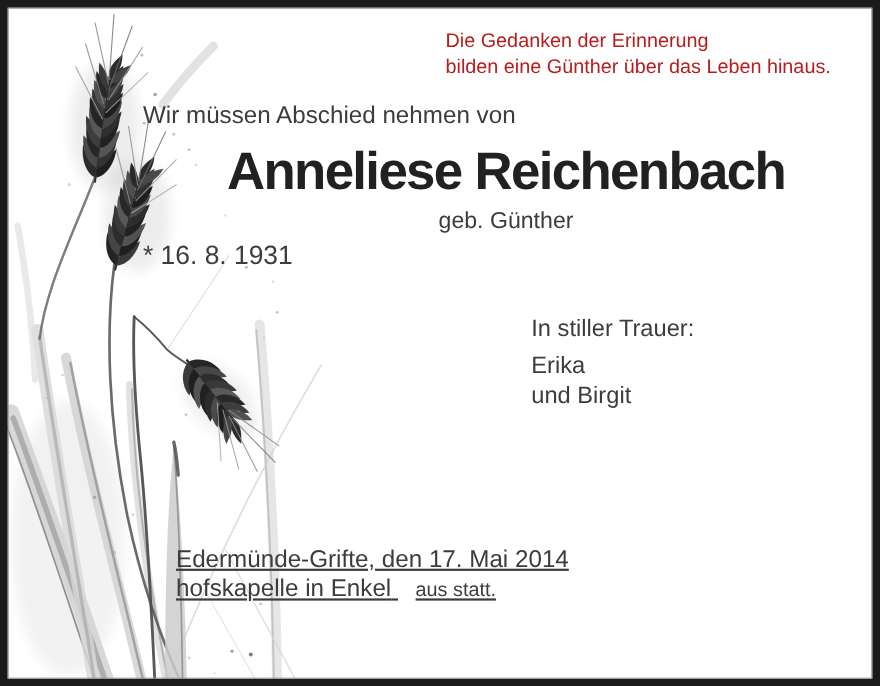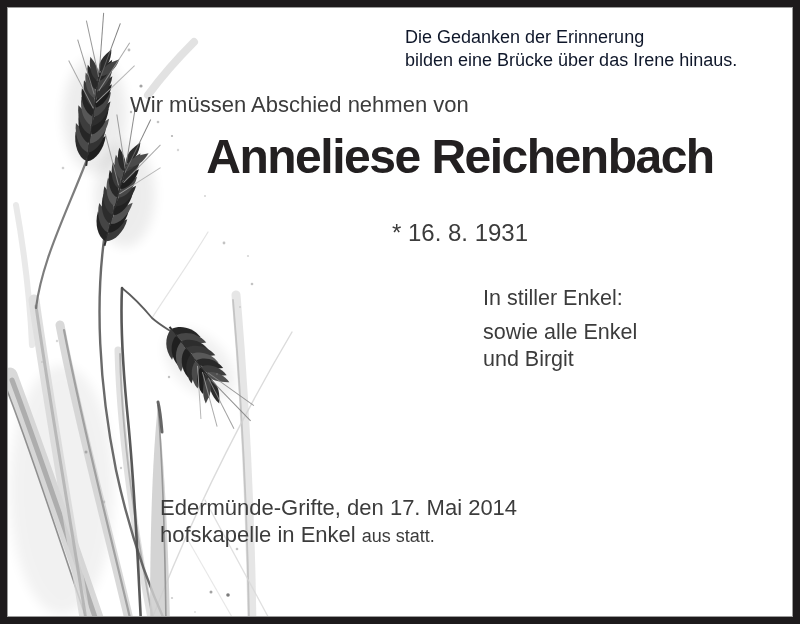--- a/index.html
+++ b/index.html
@@ -7,33 +7,33 @@
     position:relative;width:800px;height:624px;background:#ffffff;
     font-family:"Liberation Sans","DejaVu Sans",sans-serif;
     color:#3c3c3c;overflow:hidden;
   }
   
   .frame{position:absolute;inset:0;border:7px solid #1d1a1c;pointer-events:none;z-index:10;}
   .frame::after{content:"";position:absolute;inset:0;border:1px solid #9c9c9c;}
 
   .art{position:absolute;left:0;top:0;z-index:1;}
 
-  .epigraph{position:absolute;left:405px;top:26px;font-size:18px;line-height:22.5px;color:#0f172a;z-index:2;}
+  .epigraph{position:absolute;left:405px;top:26px;font-size:18px;line-height:22.5px;color:#b91c1c;z-index:2;}
   .intro{position:absolute;left:130px;top:92px;width:660px;font-size:22px;line-height:26px;z-index:2;}
   .name{position:absolute;left:100px;top:133px;width:720px;margin:0;text-align:center;
         font-size:48px;line-height:48px;font-weight:700;letter-spacing:-1.5px;color:#232021;z-index:2;}
   .maiden{position:absolute;left:130px;top:189px;width:660px;text-align:center;font-size:21px;line-height:24px;z-index:2;}
   .dates{position:absolute;left:130px;top:218px;width:660px;display:flex;justify-content:center;gap:46px;
-         font-size:24px;line-height:30px;z-index:2;}
+         font-size:24px;line-height:30px;z-index:2;flex-direction:column;}
   .mourning{position:absolute;left:483px;top:285px;font-size:21.5px;line-height:27px;z-index:2;}
   .mourning-heading{margin-bottom:7px;}
   .footer{position:absolute;left:160px;top:494px;width:596px;font-size:22px;line-height:27px;z-index:2;}
   .jline{text-align:justify;text-align-last:justify;}
-  .lline{text-align:left;}
-  .small-suffix{font-size:18px;}
+  .lline{text-align:left;text-decoration:underline;}
+  .small-suffix{font-size:18px;margin-left:16px;}
 </style>
 </head>
 <body>
 
 <div class="page">
 
   <svg class="art" width="420" height="624" viewBox="0 0 420 624" fill="none" xmlns="http://www.w3.org/2000/svg">
     <defs>
       <path id="sp" d="M0,1 C6,-2 10,-12 8,-23 C2,-16 -4,-8 0,1 Z"></path>
       <filter id="blur6" x="-60%" y="-60%" width="220%" height="220%">
@@ -204,35 +204,36 @@
       <circle cx="237" cy="549" r="1.3" fill="#888" opacity="0.5"></circle>
       <circle cx="211" cy="592" r="1.5" fill="#666" opacity="0.6"></circle>
       <circle cx="228" cy="595" r="1.8" fill="#444" opacity="0.7"></circle>
       <circle cx="172" cy="598" r="1.1" fill="#999" opacity="0.5"></circle>
       <circle cx="195" cy="612" r="1" fill="#aaa" opacity="0.4"></circle>
     </g>
   </svg>
 
   <div class="epigraph">
     <div>Die Gedanken der Erinnerung</div>
-    <div>bilden eine Brücke über das Irene hinaus.</div>
+    <div>bilden eine Günther über das Leben hinaus.</div>
   </div>
 
   <div class="intro">Wir müssen Abschied nehmen von</div>
 
   <h1 class="name">Anneliese Reichenbach</h1>
 
+  <div class="maiden">geb. Günther</div>
 
   <div class="dates">
     <span>* 16. 8. 1931</span>
   </div>
 
   <div class="mourning">
-    <div class="mourning-heading">In stiller Enkel:</div>
-    <div>sowie alle Enkel</div>
+    <div class="mourning-heading">In stiller Trauer:</div>
+    <div>Erika</div>
     <div>und Birgit</div>
   </div>
 
   <div class="footer">
     <div class="lline">Edermünde-Grifte, den 17. Mai 2014</div>
     <div class="lline"><span>hofskapelle in Enkel</span> <span class="small-suffix">aus statt.</span></div>
   </div>
 
   <div class="frame"></div>
 </div>

